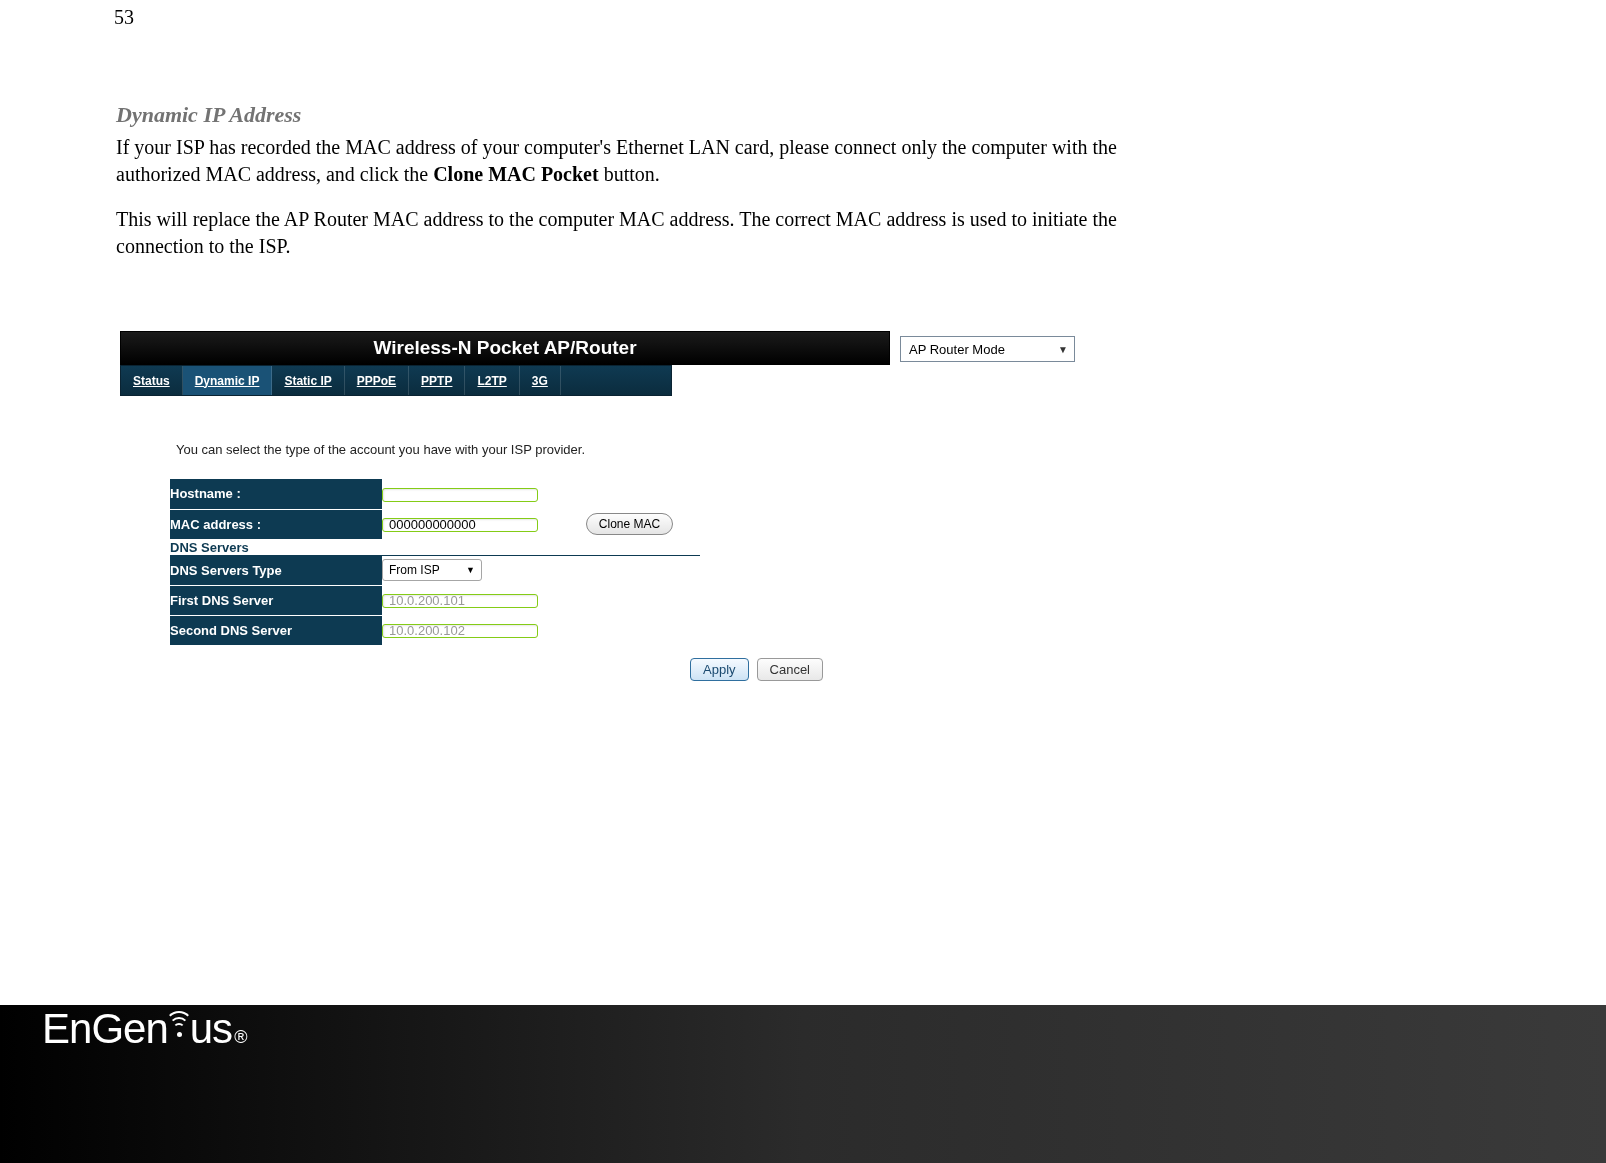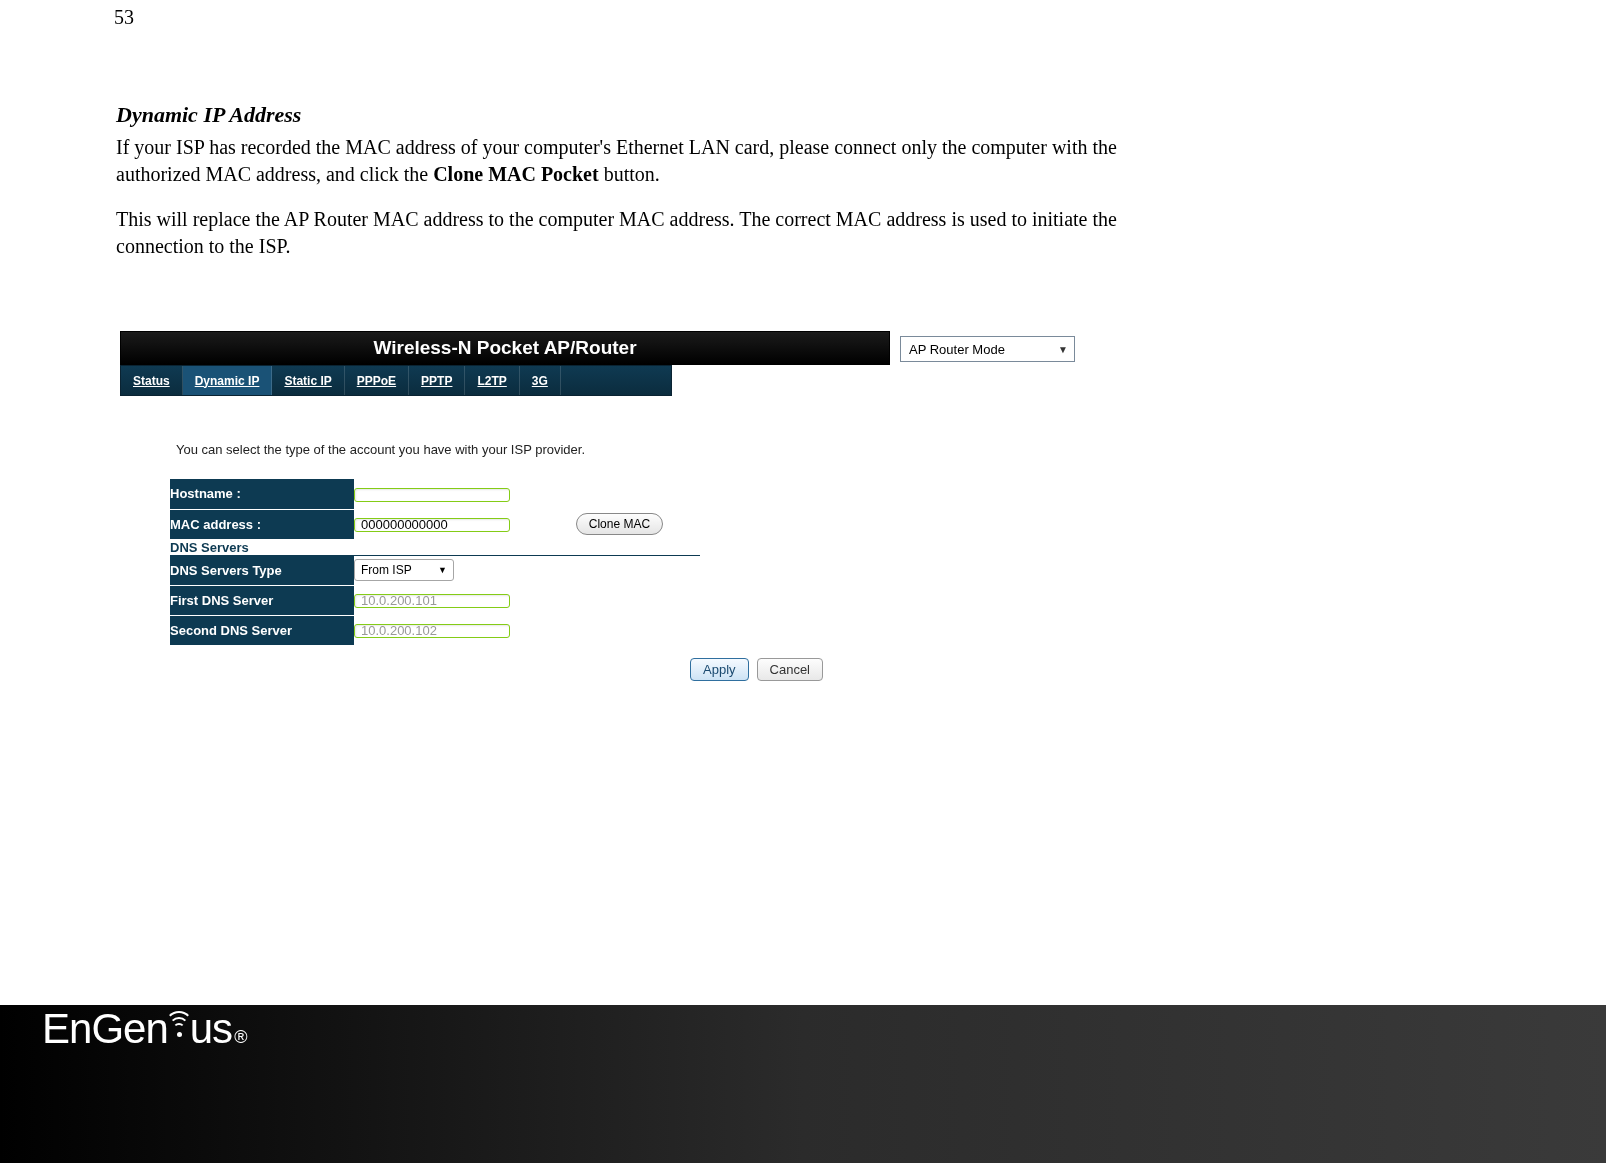--- a/index.html
+++ b/index.html
@@ -20,21 +20,21 @@
     .content {
       position: absolute;
       top: 102px;
       left: 116px;
       width: 1080px;
     }
     .section-title {
       font-size: 22px;
       font-style: italic;
       font-weight: bold;
-      color: #000000;
+      color: #737373;
       margin-bottom: 6px;
     }
     .para {
       font-size: 20px;
       line-height: 1.35;
       margin-bottom: 18px;
       color: #000;
     }
     .bold { font-weight: bold; }
 
@@ -115,21 +115,21 @@
       border-collapse: collapse;
     }
     .form-table td { padding: 0; vertical-align: middle; }
     .label-cell {
       background: #0d3a52;
       color: #fff;
       font-weight: bold;
       font-size: 13px;
       font-family: Verdana, Arial, sans-serif;
       padding: 6px 10px;
-      width: 184px;
+      width: 212px;
       border-bottom: 1px solid #fff;
       height: 30px;
     }
     .section-cell {
       background: #fff;
       color: #0d3a52;
       font-weight: bold;
       font-size: 13px;
       font-family: Verdana, Arial, sans-serif;
       padding: 6px 10px;

